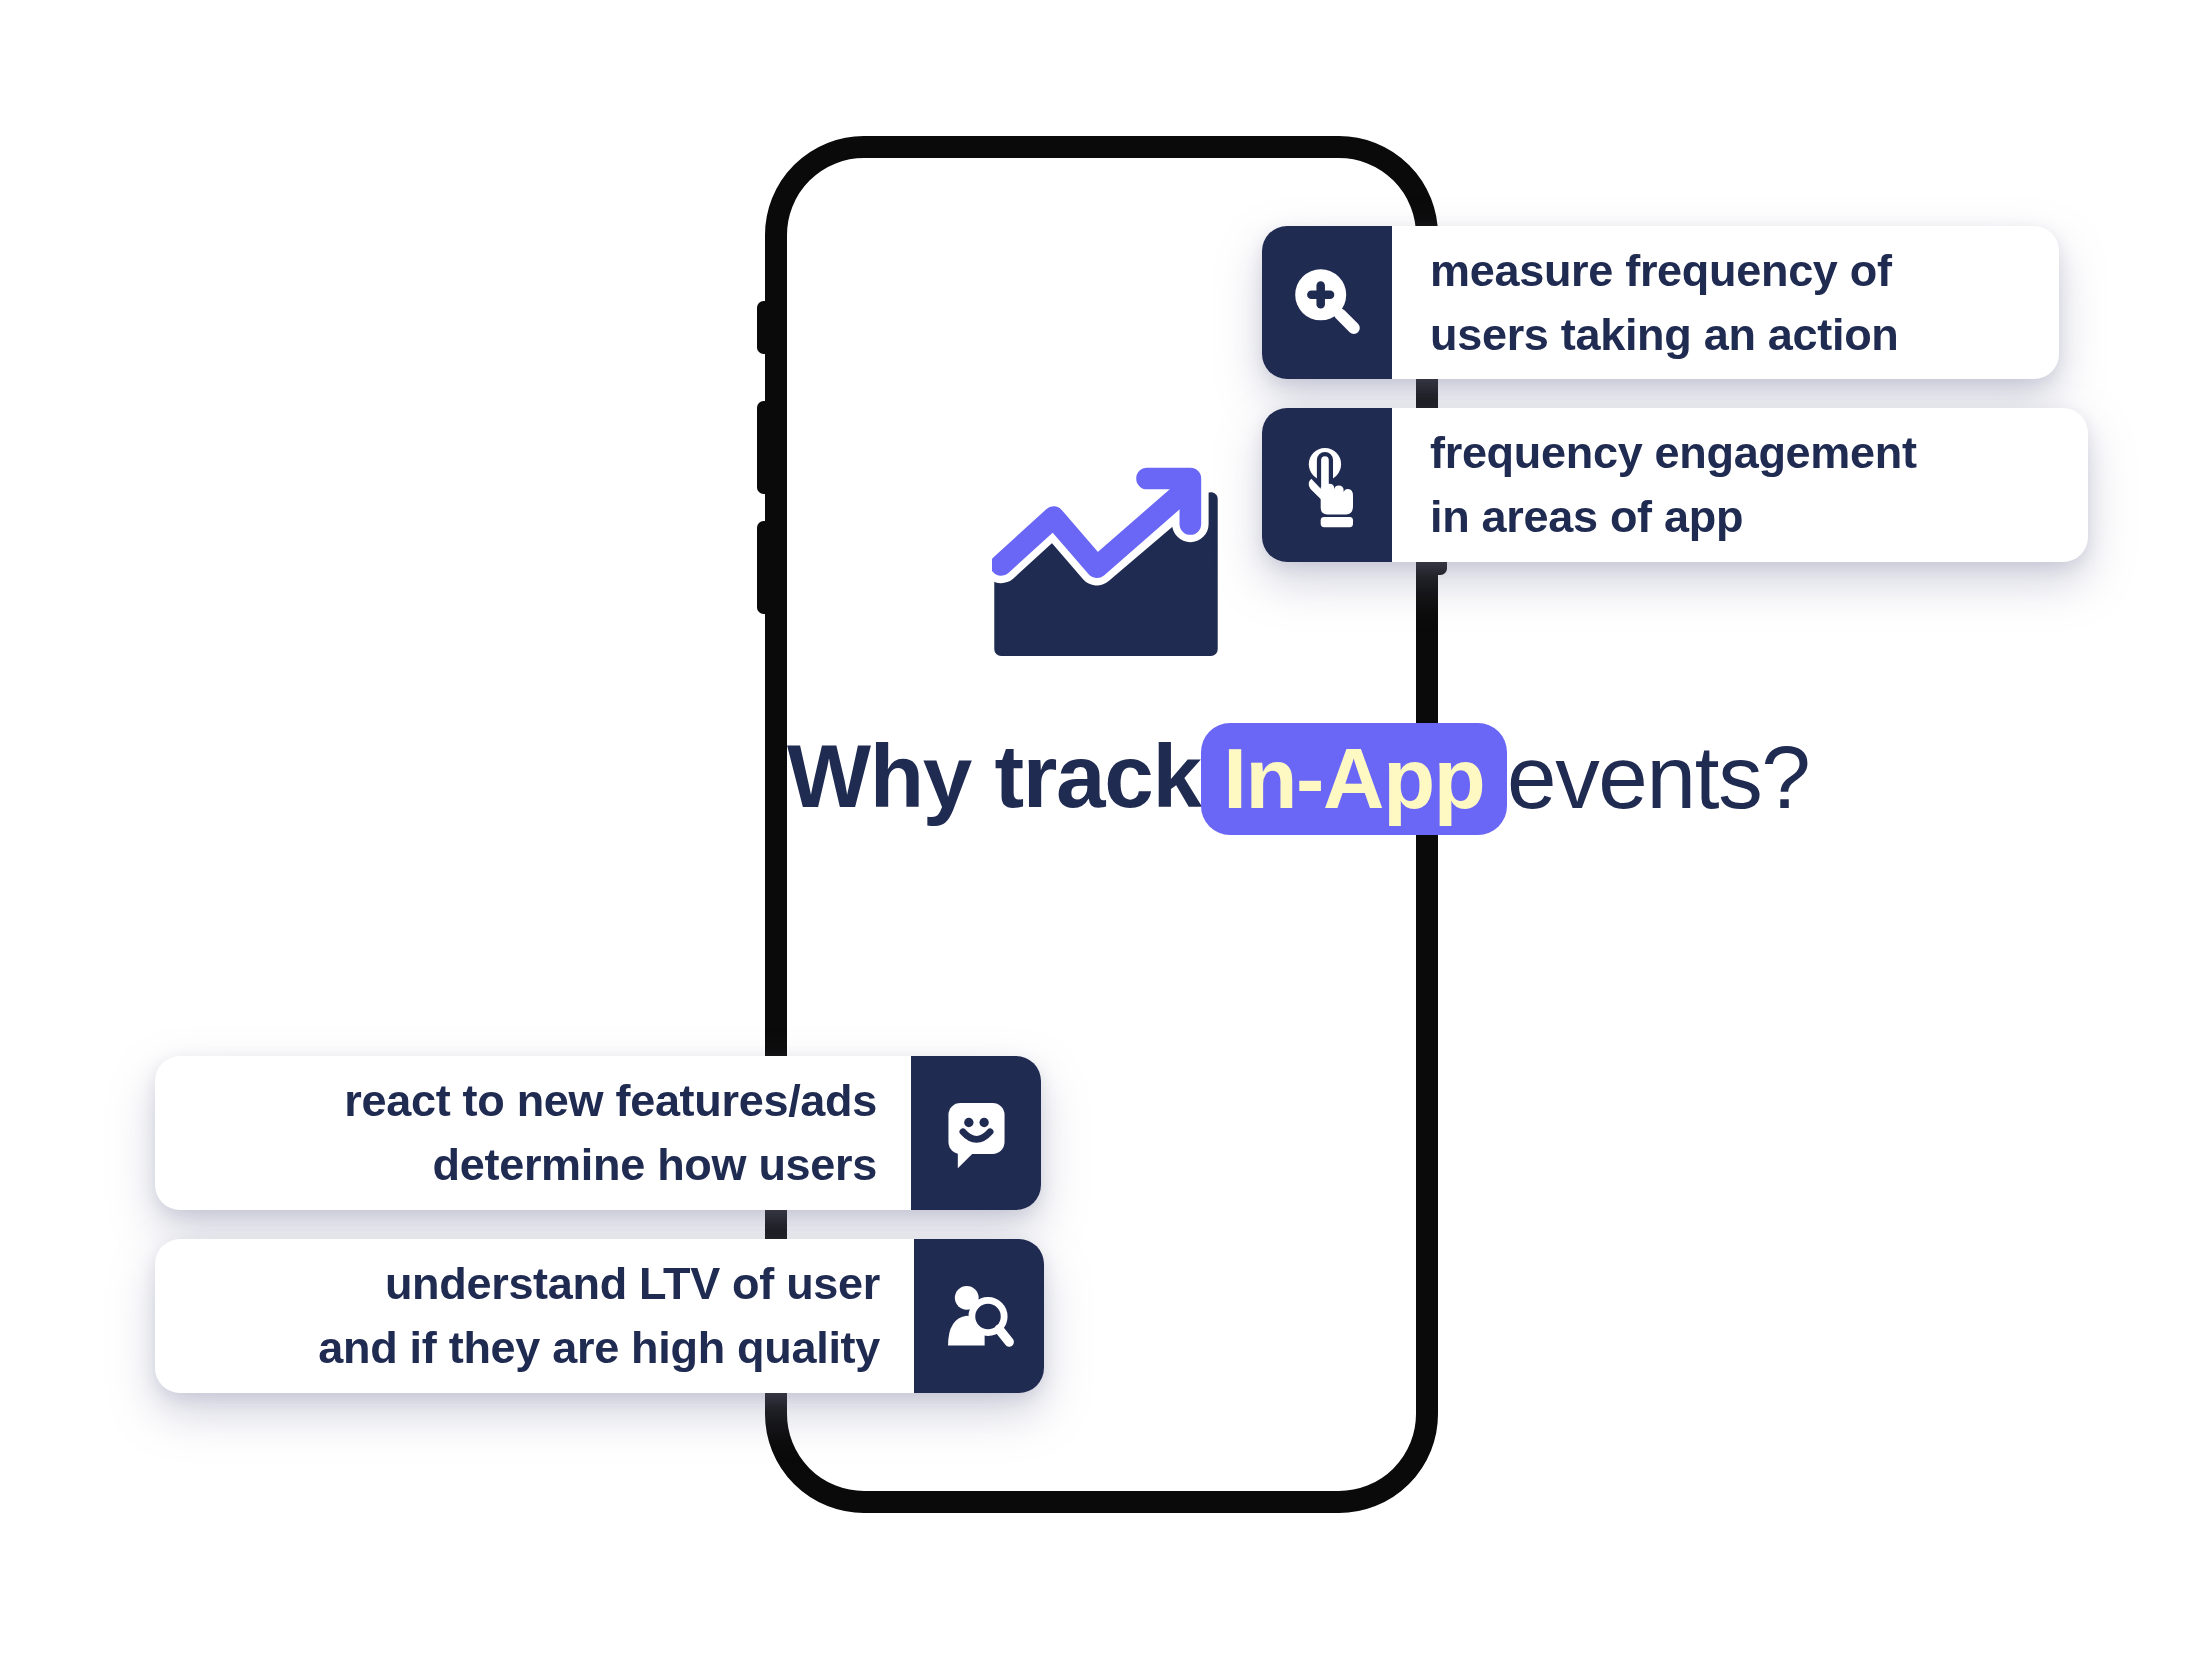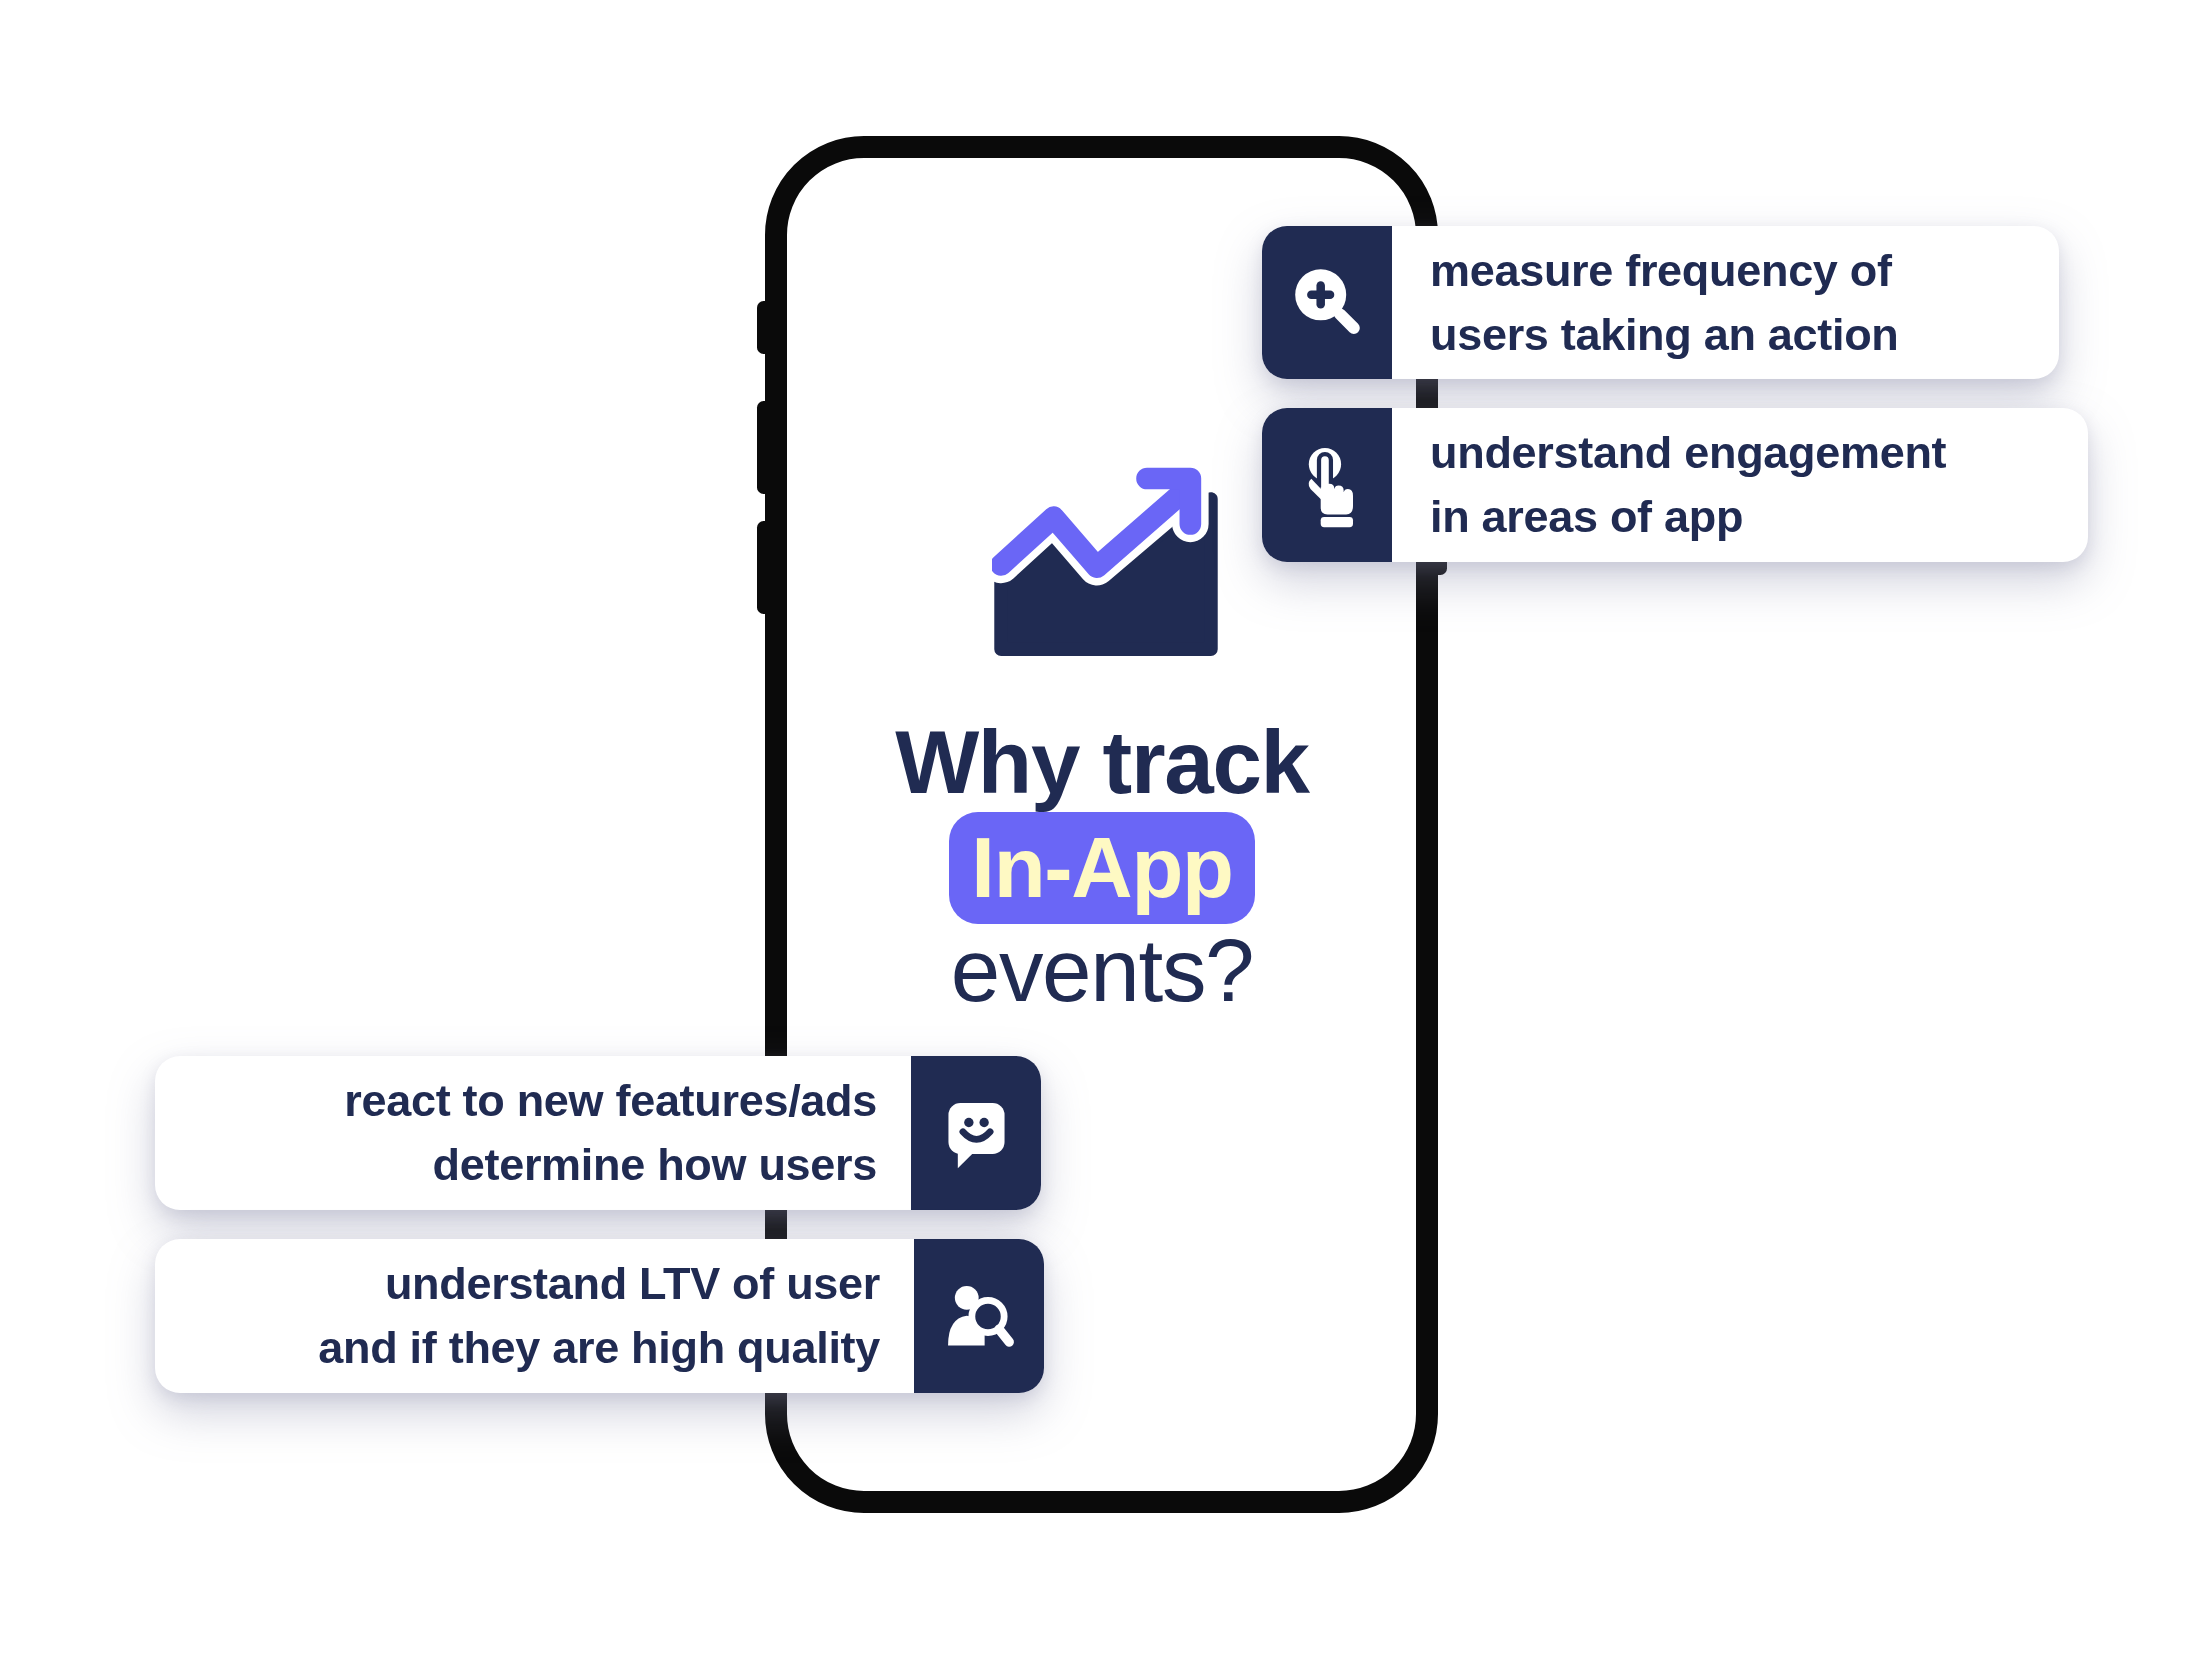--- a/index.html
+++ b/index.html
@@ -20,21 +20,21 @@
   .btn-vol2{left:757px;top:521px;width:16px;height:93px;}
   .btn-power{left:1427px;top:437px;width:20px;height:138px;}
   .phone{position:absolute;left:765px;top:136px;width:673px;height:1377px;
          border:22px solid var(--frame);border-radius:99px;background:#fff;z-index:2;}
 
   
   .chart-icon{position:absolute;left:992px;top:458px;width:228px;height:198px;z-index:3;}
 
   
   .title-block{position:absolute;left:787px;top:718px;width:630px;z-index:3;
-               display:flex;flex-direction:column;align-items:center;color:var(--navy);}
+               display:flex;align-items:center;color:var(--navy);}
   .title-line{font-size:89px;font-weight:bold;line-height:1;letter-spacing:-1.3px;white-space:nowrap;}
   .title-pill{margin-top:5.3px;height:112px;line-height:112px;padding:0 22.5px;border-radius:29px;
               background:var(--purple);color:#fef9c3;font-size:85px;font-weight:bold;letter-spacing:-1.3px;white-space:nowrap;}
   .title-line3{margin-top:2px;font-size:89px;font-weight:normal;line-height:1;letter-spacing:-1.3px;white-space:nowrap;}
 
   
   .callout{position:absolute;z-index:4;display:flex;align-items:stretch;
            border-radius:25px;background:#fff;
            box-shadow:0 20px 46px rgba(125,130,160,0.35), 0 5.3px 14.6px rgba(125,130,160,0.18);}
   .callout .icon-box{flex:0 0 auto;width:130px;background:var(--navy);
@@ -98,21 +98,21 @@
         <circle cx="47" cy="25" r="19" fill="#ffffff"></circle>
         <rect x="40" y="13" width="14" height="50" rx="7" fill="#ffffff" stroke="#202b52" stroke-width="5"></rect>
         <path d="M31,42 Q25,47 30,54 L44,68 L44,56 Z" fill="#ffffff"></path>
         <path d="M42,52 L42,76 Q42,84 50,84 L72,84 Q80,84 80,74 L80,62
                  Q80,54 74,54 Q70,54 69,58 L69,56 Q69,50 63,50 Q59,50 58,54
                  Q58,48 52,48 Q46,48 46,53 Z" fill="#ffffff"></path>
         <rect x="42" y="87" width="38" height="12" rx="4" fill="#ffffff"></rect>
       </svg>
     </div>
     <div class="txt align-left">
-      <span>understand engagement</span>
+      <span>frequency engagement</span>
       <span>in areas of app</span>
     </div>
   </div>
 
   <div class="callout co-3">
     <div class="txt align-right">
       <span>react to new features/ads</span>
       <span>determine how users</span>
     </div>
     <div class="icon-box right-cap">

